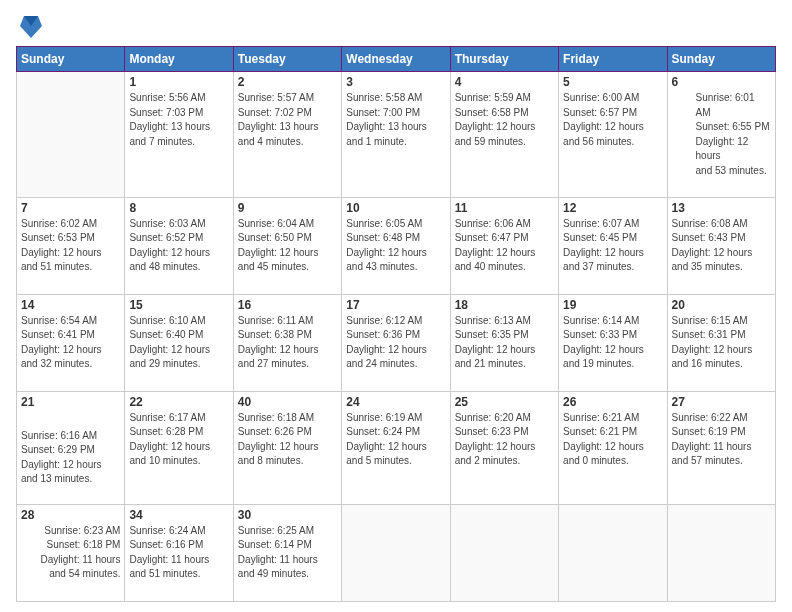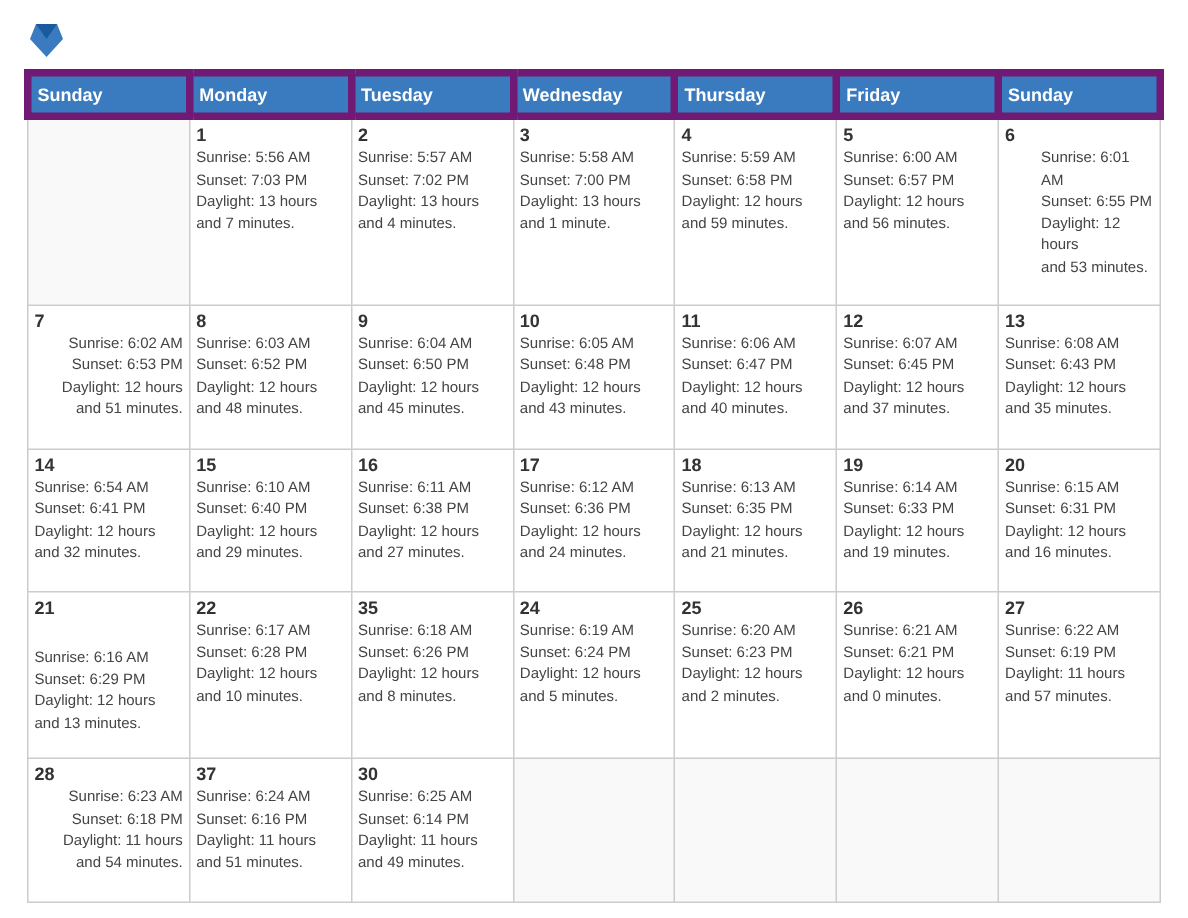--- a/index.html
+++ b/index.html
@@ -68,21 +68,21 @@
       border-collapse: collapse;
       flex: 1;
     }
     .calendar-table th {
       background: #3a7abf;
       color: #fff;
       font-size: 12px;
       font-weight: bold;
       padding: 5px 4px;
       text-align: left;
-      border: 5px solid #701a75;
+      border: 1px solid #701a75;
     }
     .calendar-table td {
       border: 1px solid #ccc;
       vertical-align: top;
       padding: 3px 4px;
       width: calc(100% / 7);
       font-size: 9.5px;
       color: #333;
       height: 85px;
     }
@@ -179,21 +179,21 @@
             <span class="day-number">6</span>
             <div class="day-info" style="white-space: pre-line; margin-left: 24px;">Sunrise: 6:01 AM
 Sunset: 6:55 PM
 Daylight: 12 hours
 and 53 minutes.</div>
           </td>
         </tr>
         <tr>
           <td>
             <span class="day-number">7</span>
-            <div class="day-info" style="white-space: pre-line; text-align: right;">Sunrise: 6:02 AM
+            <div class="day-info" style="white-space: pre-line;">Sunrise: 6:02 AM
 Sunset: 6:53 PM
 Daylight: 12 hours
 and 51 minutes.</div>
           </td>
           <td>
             <span class="day-number">8</span>
             <div class="day-info" style="white-space: pre-line;">Sunrise: 6:03 AM
 Sunset: 6:52 PM
 Daylight: 12 hours
 and 48 minutes.</div>
@@ -294,21 +294,21 @@
 and 13 minutes.</div>
           </td>
           <td>
             <span class="day-number">22</span>
             <div class="day-info" style="white-space: pre-line;">Sunrise: 6:17 AM
 Sunset: 6:28 PM
 Daylight: 12 hours
 and 10 minutes.</div>
           </td>
           <td>
-            <span class="day-number">35</span>
+            <span class="day-number">40</span>
             <div class="day-info" style="white-space: pre-line;">Sunrise: 6:18 AM
 Sunset: 6:26 PM
 Daylight: 12 hours
 and 8 minutes.</div>
           </td>
           <td>
             <span class="day-number">24</span>
             <div class="day-info" style="white-space: pre-line;">Sunrise: 6:19 AM
 Sunset: 6:24 PM
 Daylight: 12 hours
@@ -338,21 +338,21 @@
         </tr>
         <tr>
           <td>
             <span class="day-number">28</span>
             <div class="day-info" style="white-space: pre-line; text-align: right;">Sunrise: 6:23 AM
 Sunset: 6:18 PM
 Daylight: 11 hours
 and 54 minutes.</div>
           </td>
           <td>
-            <span class="day-number">37</span>
+            <span class="day-number">34</span>
             <div class="day-info" style="white-space: pre-line;">Sunrise: 6:24 AM
 Sunset: 6:16 PM
 Daylight: 11 hours
 and 51 minutes.</div>
           </td>
           <td>
             <span class="day-number">30</span>
             <div class="day-info" style="white-space: pre-line;">Sunrise: 6:25 AM
 Sunset: 6:14 PM
 Daylight: 11 hours

